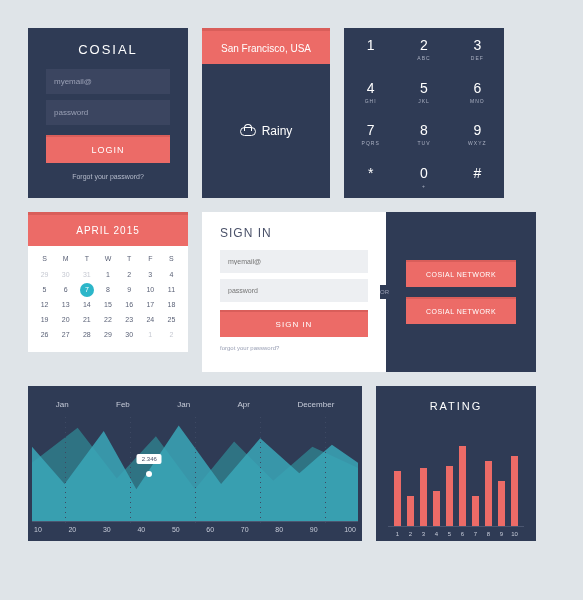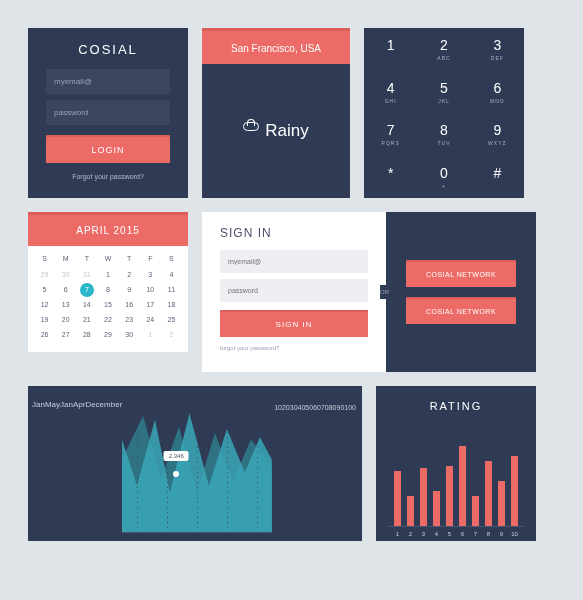--- a/index.html
+++ b/index.html
@@ -14,26 +14,26 @@
 .row { display: flex; gap: 14px; margin-bottom: 14px; }
 .card { background: #2f3b55; color: #fff; }
 
 .login-card { width: 160px; height: 170px; display: flex; flex-direction: column; align-items: center; padding: 14px 18px; }
 .login-title { font-size: 13px; letter-spacing: 2px; font-weight: 300; margin-bottom: 12px; }
 .login-input { width: 100%; background: #3b4560; border: none; color: #b6bccc; font-size: 8px; padding: 8px 8px; margin-bottom: 6px; outline: none; }
 .login-input::placeholder { color: #9aa0b5; }
 .login-btn { width: 100%; background: #ec6b67; border: none; color: #fff; font-size: 9px; letter-spacing: 1px; padding: 8px 4px; margin-top: 4px; cursor: pointer; border-top: 2px solid #d95e5a; }
 .forgot { font-size: 7px; color: #b6bccc; margin-top: 10px; }
 
-.weather-card { width: 148px; height: 170px; display: flex; flex-direction: column; }
+.weather-card { width: 128px; height: 170px; display: flex; flex-direction: column; }
 .weather-header { background: #ec6b67; color: #fff; font-size: 10px; padding: 12px 0 10px; text-align: center; border-top: 3px solid #d95e5a; }
 .weather-body { flex: 1; display: flex; flex-direction: column; align-items: center; justify-content: center; }
 .temp { font-size: 32px; font-weight: 200; position: relative; }
 .temp .deg { position: absolute; top: 2px; right: -10px; font-size: 10px; }
-.cond { display: flex; align-items: flex-start; gap: 6px; font-size: 17px; margin-top: 0; }
+.cond { display: flex; align-items: center; gap: 6px; font-size: 12px; margin-top: 0; }
 .cloud { width: 16px; height: 10px; position: relative; }
 .cloud::before { content: ""; position: absolute; width: 14px; height: 7px; border: 1px solid #fff; border-radius: 6px; bottom: 0; left: 0; }
 .cloud::after { content: ""; position: absolute; width: 6px; height: 6px; border: 1px solid #fff; border-bottom: none; border-radius: 6px 6px 0 0; top: -2px; left: 4px; }
 
 .keypad-card { width: 160px; height: 170px; display: flex; flex-direction: column; }
 .keypad-grid { flex: 1; display: grid; grid-template-columns: repeat(3,1fr); grid-template-rows: repeat(4,1fr); }
 .key { display: flex; flex-direction: column; align-items: center; justify-content: center; cursor: pointer; border: none; background: transparent; color: #fff; }
 .key .digit { font-size: 14px; font-weight: 300; }
 .key .letters { font-size: 5px; letter-spacing: 1px; margin-top: 2px; color: #aab0c2; min-height: 6px; }
 
@@ -48,21 +48,21 @@
 .signin-card { width: 334px; height: 160px; display: flex; }
 .signin-left { background: #fff; flex: 1; padding: 14px 18px; display: flex; flex-direction: column; }
 .signin-title { color: #495068; font-size: 12px; letter-spacing: 1px; margin-bottom: 10px; }
 .signin-input { background: #edeff2; border: none; font-size: 7px; padding: 8px 8px; margin-bottom: 6px; outline: none; color: #8a90a2; }
 .signin-btn { background: #ec6b67; border: none; color: #fff; font-size: 8px; letter-spacing: 1px; padding: 8px 0; margin-top: 2px; cursor: pointer; border-top: 2px solid #d95e5a; }
 .forgot2 { font-size: 6px; color: #9aa0b5; margin-top: 8px; }
 .signin-right { width: 150px; background: #2f3b55; position: relative; display: flex; flex-direction: column; align-items: center; justify-content: center; gap: 10px; }
 .or { position: absolute; left: -6px; top: 50%; transform: translateY(-50%); font-size: 6px; color: #9aa0b5; background: #2f3b55; padding: 4px 0; }
 .social-btn { background: #ec6b67; border: none; color: #fff; font-size: 7px; letter-spacing: 0.5px; padding: 9px 0; width: 110px; cursor: pointer; border-top: 2px solid #d95e5a; }
 
-.chart-card { width: 334px; height: 155px; display: flex; flex-direction: row; padding: 14px 4px 8px; }
+.chart-card { width: 334px; height: 155px; display: flex; flex-direction: column; padding: 14px 4px 8px; }
 .chart-months { display: flex; justify-content: space-around; font-size: 8px; color: #c7ccd9; margin-bottom: 6px; }
 .chart-body { flex: 1; position: relative; border-bottom: 1px solid #4b5670; }
 .chart-body .grid-v { position: absolute; top: 0; bottom: -4px; width: 1px; background: linear-gradient(to bottom, transparent 0, transparent 2px, #3e4963 2px, #3e4963 3px, transparent 3px, transparent 5px) repeat-y; background-size: 1px 5px; }
 .chart-svg { position: absolute; inset: 0; width: 100%; height: 100%; }
 .tooltip { position: absolute; background: #fff; color: #495068; font-size: 6px; padding: 2px 5px; border-radius: 2px; transform: translate(-50%,-120%); }
 .tooltip::after { content: ""; position: absolute; left: 50%; bottom: -3px; transform: translateX(-50%); border: 3px solid transparent; border-top-color: #fff; }
 .dot { position: absolute; width: 6px; height: 6px; background: #fff; border-radius: 50%; transform: translate(-50%,-50%); }
 .chart-x { display: flex; justify-content: space-between; font-size: 7px; color: #c7ccd9; margin-top: 4px; padding: 0 2px; }
 
 .rating-card { width: 160px; height: 155px; display: flex; flex-direction: column; padding: 14px 12px 4px; }
@@ -280,21 +280,21 @@
       <button class="social-btn">COSIAL NETWORK</button>
       <button class="social-btn">COSIAL NETWORK</button>
     </div>
   </div>
 </div>
 
 <div class="row" style="margin-bottom:0">
   <div class="card chart-card">
     <div class="chart-months" id="chart-months">
         <span>Jan</span>
-        <span>May</span>
+        <span>Feb</span>
         <span>Jan</span>
         <span>Apr</span>
         <span>December</span>
       </div>
     <div class="chart-body" id="chart-body">
       <svg class="chart-svg" id="chart-svg" preserveAspectRatio="none" viewBox="0 0 100 100">
           <path d="M0,100 L0,45 L14,12 L26,60 L38,20 L50,70 L62,25 L74,62 L86,30 L100,50 L100,100 Z" fill="#2f7e8c" fill-opacity="0.85"></path>
           <path d="M0,100 L0,30 L10,65 L22,15 L32,70 L45,10 L58,65 L70,22 L82,55 L92,28 L100,45 L100,100 Z" fill="#3aa7b8" fill-opacity="0.85"></path>
         </svg>
     <div class="grid-v" style="left: 10%;"></div>

